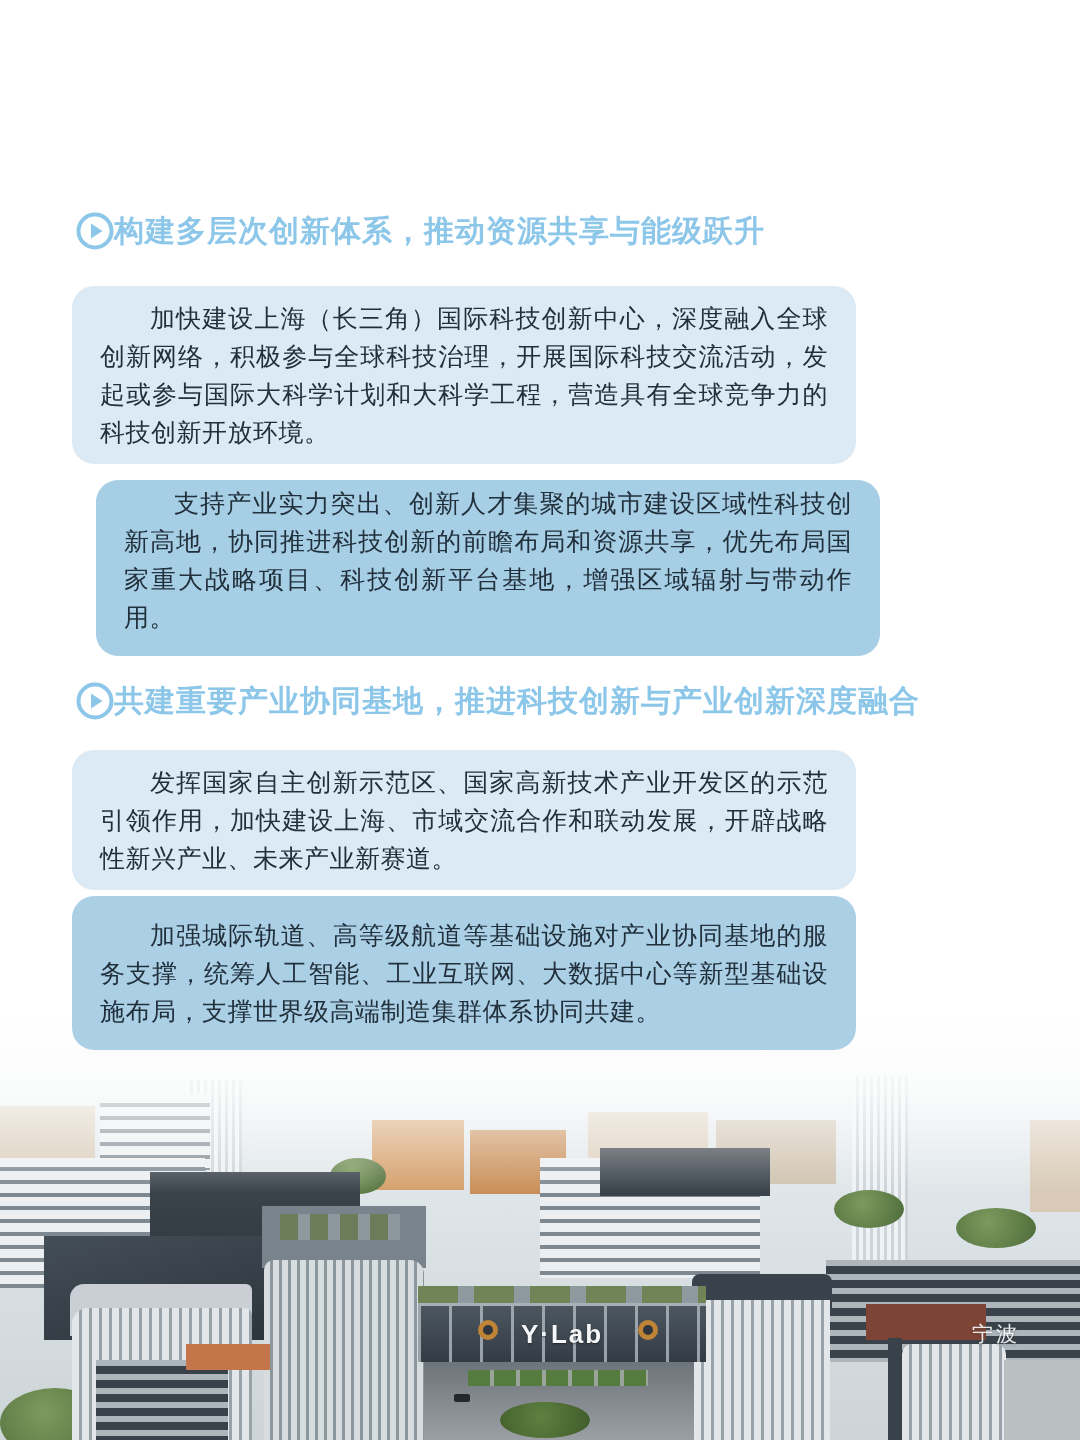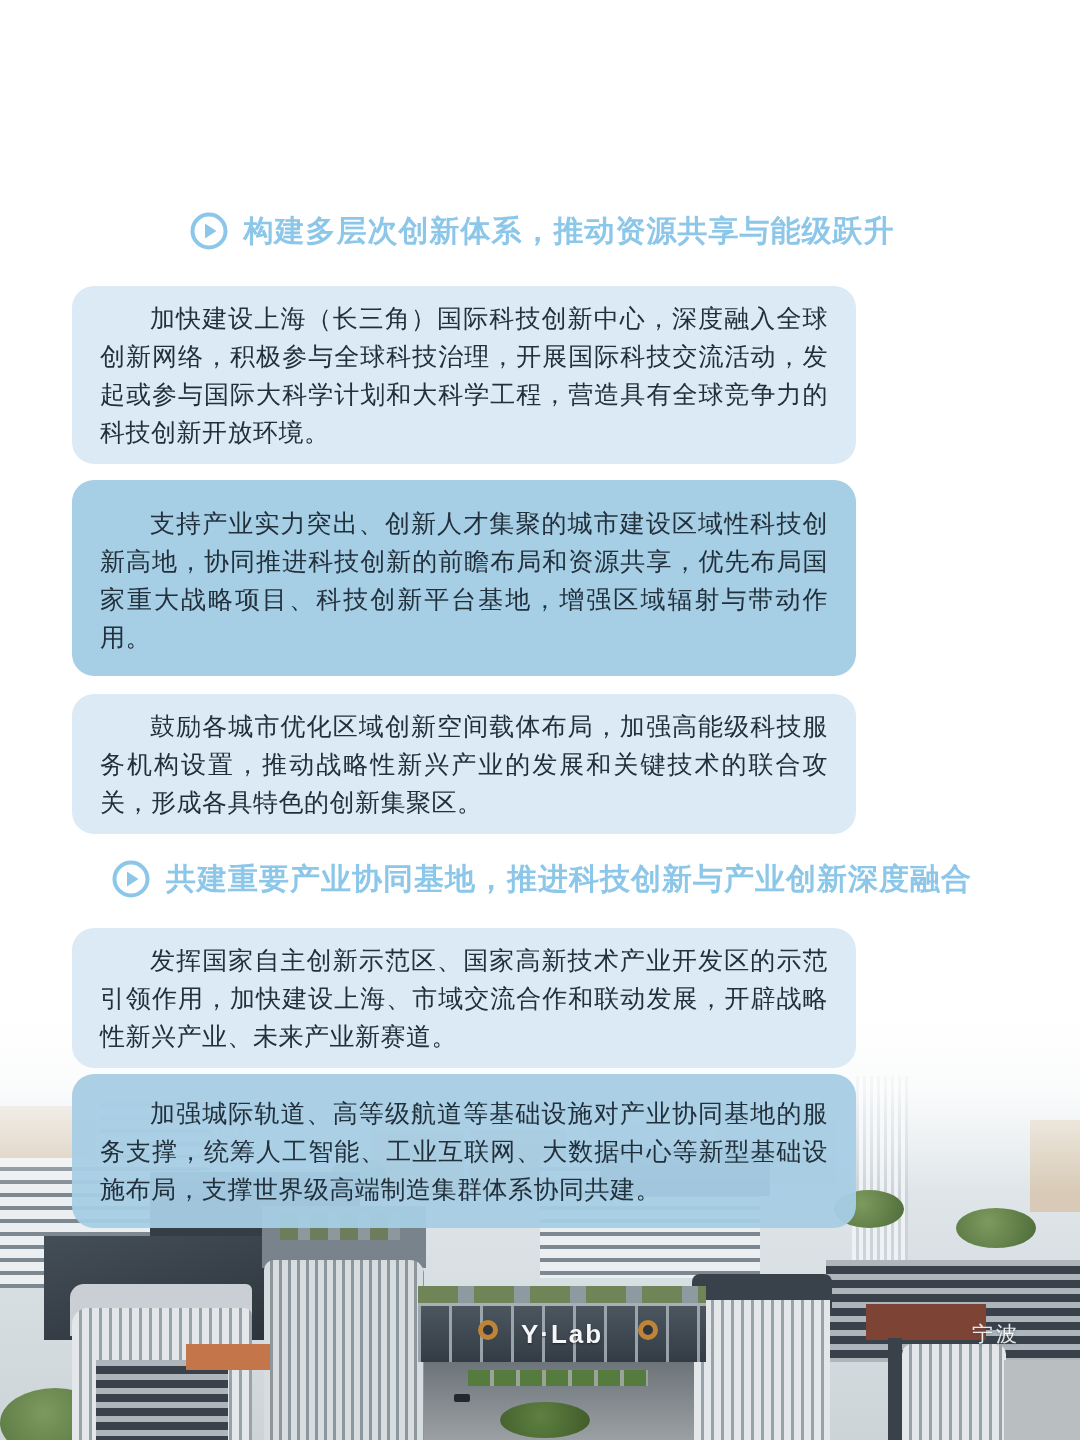--- a/index.html
+++ b/index.html
@@ -4,38 +4,38 @@
 <style>
   html,body{margin:0;padding:0;}
   body{
     width:1080px;height:1440px;
     background:#ffffff;
     font-family:"Liberation Sans","DejaVu Sans",sans-serif;
     position:relative;overflow:hidden;
   }
   .page{position:relative;width:1080px;height:1440px;background:#ffffff;}
   .content{position:relative;z-index:10;padding:212px 72px 0 72px;box-sizing:border-box;}
-  .heading-row{display:flex;align-items:center;gap:16px;margin:0 0 36px 4px;justify-content:center;}
+  .heading-row{display:flex;align-items:center;gap:0;margin:0 0 36px 4px;}
   .heading-row.second{margin-top:26px;margin-bottom:30px;}
   .play-icon{width:38px;height:38px;flex:0 0 auto;display:block;}
   h2.sec-title{
     margin:0;font-size:30px;font-weight:bold;color:#8cc7e9;
     letter-spacing:1px;line-height:1.2;
   }
   .card{
     box-sizing:border-box;width:784px;border-radius:22px;
     padding:13px 28px 13px 28px;margin:0 0 16px 0;
     font-size:25px;line-height:38px;color:#22303c;
     text-align:justify;letter-spacing:.5px;
   }
   .card p{margin:0;text-indent:2em;}
   .card.light{background:#dceaf6;}
   .card.dark{background:#a6cee5;}
   .card.c1{margin-bottom:16px;}
-  .card.c2{background:#a6cee5;padding-top:24px;padding-bottom:20px;margin-bottom:18px;}
+  .card.c2{background:#a6cee5;padding-top:4px;padding-bottom:20px;margin-bottom:18px;margin-left:24px;}
   .card.c3{margin-bottom:0;}
   .card.c4{margin-bottom:6px;}
   .card.c5{background:rgba(166,206,229,.95);padding-top:20px;padding-bottom:20px;}
   
   .photo{
     position:absolute;left:0;top:1008px;width:1080px;height:432px;
     background:linear-gradient(180deg,#f6f8f9 0%,#e3e9ec 30%,#ccd4d8 100%);
     overflow:hidden;z-index:1;
   }
   .b{position:absolute;}
@@ -143,23 +143,20 @@
     </div>
 
     <div class="card light c1">
       <p>加快建设上海（长三角）国际科技创新中心，深度融入全球创新网络，积极参与全球科技治理，开展国际科技交流活动，发起或参与国际大科学计划和大科学工程，营造具有全球竞争力的科技创新开放环境。</p>
     </div>
 
     <div class="card dark c2">
       <p>支持产业实力突出、创新人才集聚的城市建设区域性科技创新高地，协同推进科技创新的前瞻布局和资源共享，优先布局国家重大战略项目、科技创新平台基地，增强区域辐射与带动作用。</p>
     </div>
 
-    <div class="card light c3">
-      <p>鼓励各城市优化区域创新空间载体布局，加强高能级科技服务机构设置，推动战略性新兴产业的发展和关键技术的联合攻关，形成各具特色的创新集聚区。</p>
-    </div>
 
     <div class="heading-row second">
       <svg class="play-icon" viewBox="0 0 38 38">
         <circle cx="19" cy="19" r="16.5" fill="none" stroke="#8cc7e9" stroke-width="4"></circle>
         <path d="M15 11.5 L26.5 19 L15 26.5 Z" fill="#8cc7e9"></path>
       </svg>
       <h2 class="sec-title">共建重要产业协同基地，推进科技创新与产业创新深度融合</h2>
     </div>
 
     <div class="card light c4">

